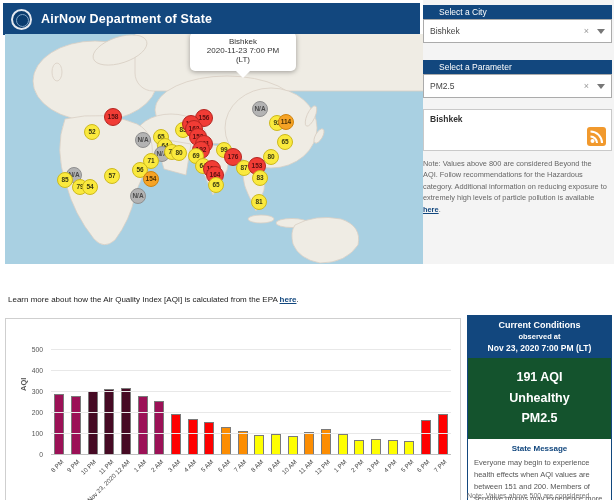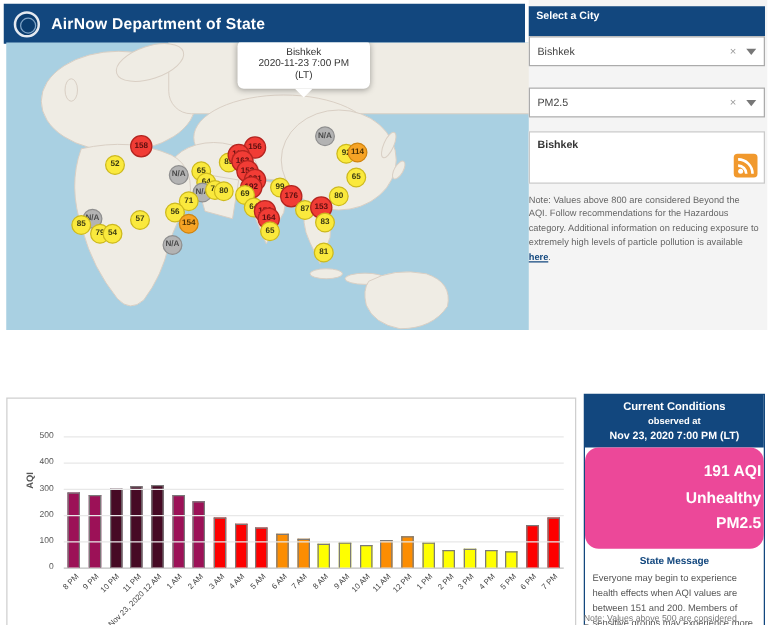--- a/index.html
+++ b/index.html
@@ -36,22 +36,22 @@
   .popup .p-dt, .popup .p-tz { font-size:8px; color:#333; }
   .p-table { width:94px; margin:3px auto 0; border-collapse:collapse; border:2px solid #12477E; }
   .p-table th { background:#12477E; color:#fff; font-size:7.5px; padding:3px 2px; }
   .p-table td { font-size:7.5px; padding:3px 2px; }
   .p-td-pollutant { background:#fff; color:#333; border:2px solid #12477E; }
   .p-td-aqi { background:#FF0000; color:#fff; font-weight:bold; border:2px solid #12477E; }
 
   
   .sidebar { position:absolute; left:423px; top:0; width:191px; height:264px; background:#F4F4F4;
     padding:5px 2px 0 0; z-index:20; }
-  .sb-head { background:#12477E; color:#fff; font-size:8.5px; font-weight:bold;
-    padding:3px 6px; height:24px; line-height:8.5px; }
+  .sb-head { background:#12477E; color:#fff; font-size:8.5px; font-weight:normal;
+    padding:3px 16px; height:14px; line-height:8.5px; }
   .sb-select { background:#fff; border:1px solid #ABABAB; height:24px; display:flex;
     align-items:center; padding:0 6px; font-size:8.5px; color:#444; }
   .sb-select .grow { flex:1; }
   .sb-x { color:#999; font-size:9px; margin-right:8px; cursor:pointer; }
   .sb-caret { width:0; height:0; border-left:4px solid transparent; border-right:4px solid transparent;
     border-top:5px solid #777; }
   .sb-gap1 { height:17px; } .sb-gap2 { height:11px; }
   .rss-panel { position:relative; background:#fff; border:1px solid #C9C9C9; height:42px; padding:4px 6px; }
   .rss-city { font-size:8.5px; font-weight:bold; color:#333; }
   .rss-icon { position:absolute; right:5px; bottom:4px; width:19px; height:19px; background:#F1992D;
@@ -81,21 +81,21 @@
   .xlabel { position:absolute; top:109px; right:50%; transform:rotate(-45deg);
     transform-origin:top right; font-size:6.3px; color:#444; white-space:nowrap; }
 
   
   .cc { position:absolute; left:467px; top:315px; width:145px; height:200px;
     border:1px solid #12477E; background:#fff; }
   .cc-head { background:#12477E; color:#fff; text-align:center; padding:4px 2px 5px; }
   .cc-title { font-size:9px; font-weight:bold; }
   .cc-obs { font-size:7.5px; font-weight:bold; margin-top:2px; }
   .cc-dt { font-size:8.5px; font-weight:bold; margin-top:2px; }
-  .cc-red { background:#ec4899; color:#fff; text-align:right; padding:9px 2px 10px;border-radius:11px; }
+  .cc-red { background:#14532d; color:#fff; text-align:center; padding:9px 2px 10px; }
   .cc-red div { font-size:12.5px; font-weight:bold; line-height:1.65; }
   .cc-health { padding:5px 6px; text-align:center; }
   .cc-htitle { font-size:8px; font-weight:bold; color:#12477E; }
   .cc-htext { font-size:7.5px; color:#555; line-height:1.6; margin-top:4px; text-align:left; }
   .cc-note { position:absolute; left:467px; top:492px; width:145px; font-size:7px; color:#777; }
 </style>
 </head>
 <body>
 
 <div class="page">
@@ -179,20 +179,21 @@
   </div>
 
   <div class="sidebar">
     <div class="sb-head">Select a City</div>
     <div class="sb-select">
       <span class="grow">Bishkek</span>
       <span class="sb-x">×</span>
       <span class="sb-caret"></span>
     </div>
     <div class="sb-gap1"></div>
+    <div class="sb-head">Select a Parameter</div>
     <div class="sb-select">
       <span class="grow">PM2.5</span>
       <span class="sb-x">×</span>
       <span class="sb-caret"></span>
     </div>
     <div class="sb-gap2"></div>
     <div class="rss-panel">
       <div class="rss-city">Bishkek</div>
       <div class="rss-icon">
         <svg width="19" height="19" viewBox="0 0 19 19">
@@ -205,20 +206,23 @@
     <div class="note">
       <span>Note: Values above 800 are considered Beyond the AQI. Follow recommendations for the Hazardous category. Additional information on reducing exposure to extremely high levels of particle pollution is available </span><a class="navlink" href="#">here</a><span>.</span>
     </div>
   </div>
 
   <div class="tabbar">
     
     
   </div>
 
+  <div class="learnmore">
+    <span>Learn more about how the Air Quality Index [AQI] is calculated from the EPA </span><a class="navlink" href="#">here</a><span>.</span>
+  </div>
 
   <div class="chart-panel">
     <div class="ylab">AQI</div>
     <div class="plot" id="plot">
       <div class="x-axis"></div>
       <div class="bars" id="bars">
           <div class="slot">
             <div class="bar" style="height: 60px; background: rgb(156, 17, 87);"></div>
             <span class="xlabel">8 PM</span>
           </div>

